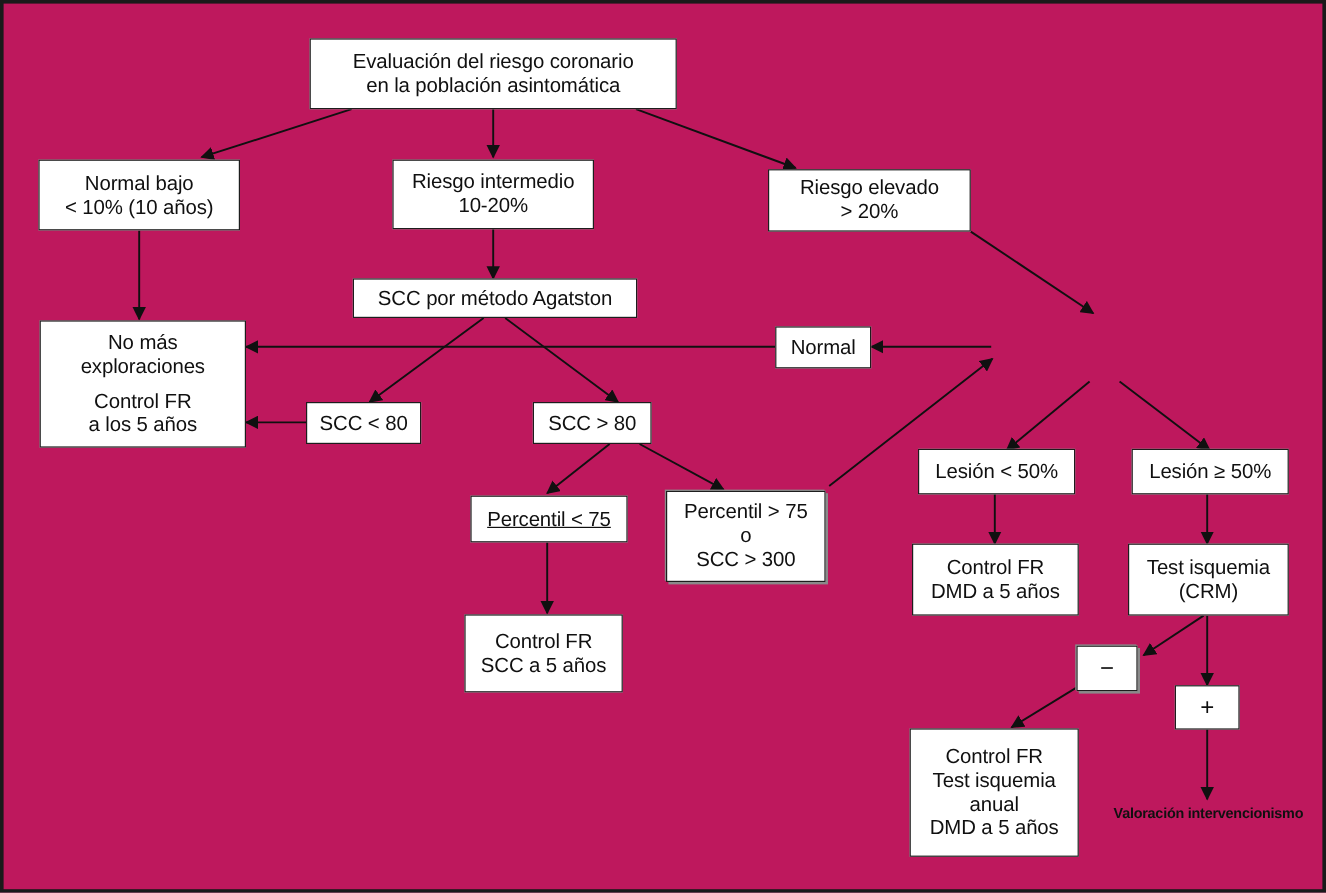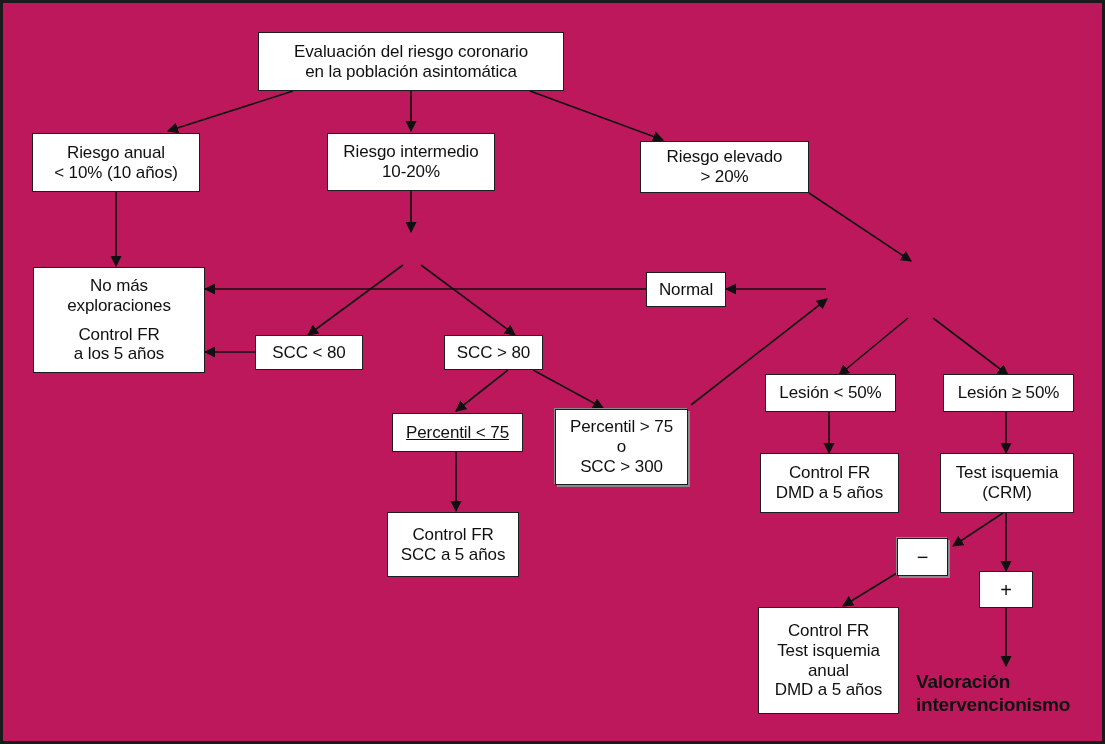--- a/index.html
+++ b/index.html
@@ -45,22 +45,23 @@
     box-shadow: 2px 2px 0 0 #8a8a8a, -1px -1px 0 0 #8a8a8a;
   }
   .node .ln { display: block; white-space: nowrap; }
   .node .gap { height: 9px; }
   .symbol {
     font-size: 20px;
     line-height: 1;
   }
   .plain-label {
     position: absolute;
+    text-align: center;
     color: #101010;
-    font-size: 19px;
+    font-size: 12px;
     font-weight: bold;
     line-height: 1.2;
     letter-spacing: -0.2px;
     z-index: 5;
   }
 </style>
 </head>
 <body>
 
 <div id="canvas">
@@ -120,49 +121,52 @@
       <path d="M 1003 603 L 1003 663"></path>
     </g>
   </svg>
 
   <div class="node" style="left:255px; top:29px; width:306px; height:59px;">
     <span class="ln">Evaluación del riesgo coronario</span>
     <span class="ln">en la población asintomática</span>
   </div>
 
   <div class="node" style="left:29px; top:130px; width:168px; height:59px;">
-    <span class="ln">Riesgo anual</span>
+    <span class="ln">Normal bajo</span>
     <span class="ln">&lt; 10% (10 años)</span>
   </div>
 
   <div class="node" style="left:324px; top:130px; width:168px; height:58px;">
     <span class="ln">Riesgo intermedio</span>
     <span class="ln">10-20%</span>
   </div>
 
   <div class="node" style="left:637px; top:138px; width:169px; height:52px;">
     <span class="ln">Riesgo elevado</span>
     <span class="ln">&gt; 20%</span>
   </div>
 
+  <div class="node" style="left:291px; top:229px; width:237px; height:33px;">
+    <span class="ln">SCC por método Agatston</span>
+  </div>
 
   <div class="node" style="left:30px; top:264px; width:172px; height:106px;">
     <span class="ln">No más</span>
     <span class="ln">exploraciones</span>
     <span class="gap"></span>
     <span class="ln">Control FR</span>
     <span class="ln">a los 5 años</span>
   </div>
 
   <div class="node" style="left:643px; top:269px; width:80px; height:35px;">
     <span class="ln">Normal</span>
   </div>
 
 
-  <div class="node" style="left:252px; top:332px; width:108px; height:35px;">
+  <div class="node" style="left:252px; top:332px; width:96px; height:35px;">
     <span class="ln">SCC &lt; 80</span>
   </div>
 
   <div class="node" style="left:441px; top:332px; width:99px; height:35px;">
     <span class="ln">SCC &gt; 80</span>
   </div>
 
   <div class="node" style="left:389px; top:410px; width:131px; height:39px;text-decoration:underline;">
     <span class="ln">Percentil &lt; 75</span>
   </div>

